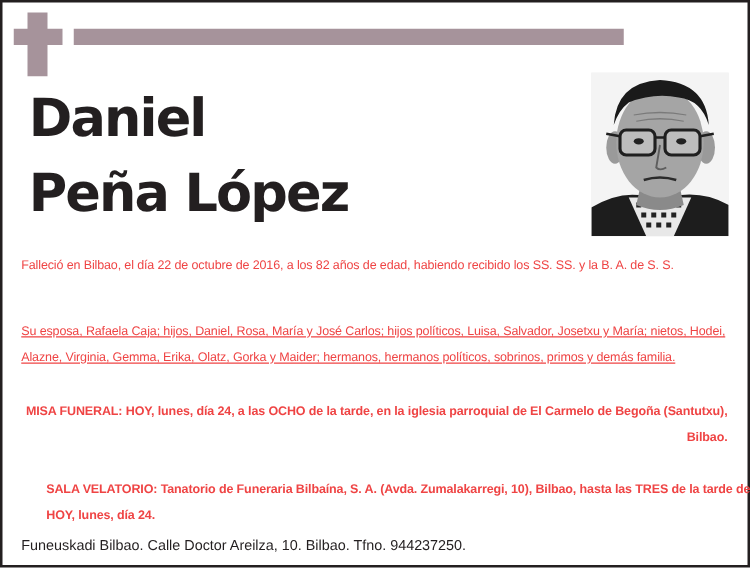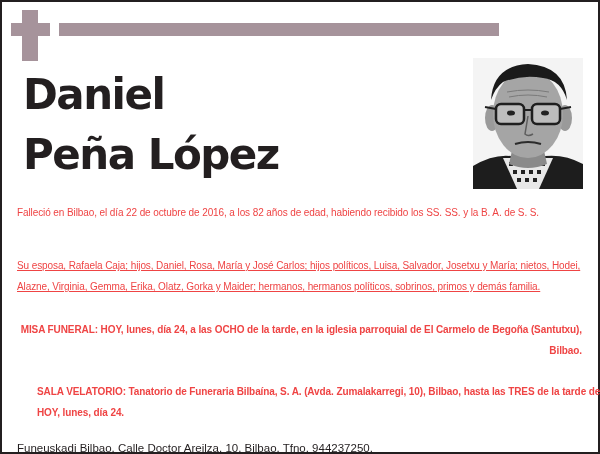--- a/index.html
+++ b/index.html
@@ -37,21 +37,21 @@
       font-family: "Liberation Sans", sans-serif; font-size: 10px;
       color: #ef4444; line-height: 21px; letter-spacing: -0.1px;
     }
     .text.bold { font-weight: bold; }
     .p1 { top: 200px; }
     .p2 { top: 253px; text-decoration: underline; }
     .p3 { top: 317px; text-align: right; }
     .p4 { top: 379px; margin-left: 20px; }
     .footer {
       position: absolute; left: 15px; top: 429px;
-      font-family: "Liberation Sans", sans-serif; font-size: 11.5px; color: #231f20; white-space: nowrap; margin-top: 11px;
+      font-family: "Liberation Sans", sans-serif; font-size: 11.5px; color: #231f20; white-space: nowrap;
     }
   </style>
 </head>
 <body>
 
 <div class="frame">
   <div class="cross-v"></div>
   <div class="cross-h"></div>
   <div class="header-bar"></div>
 

